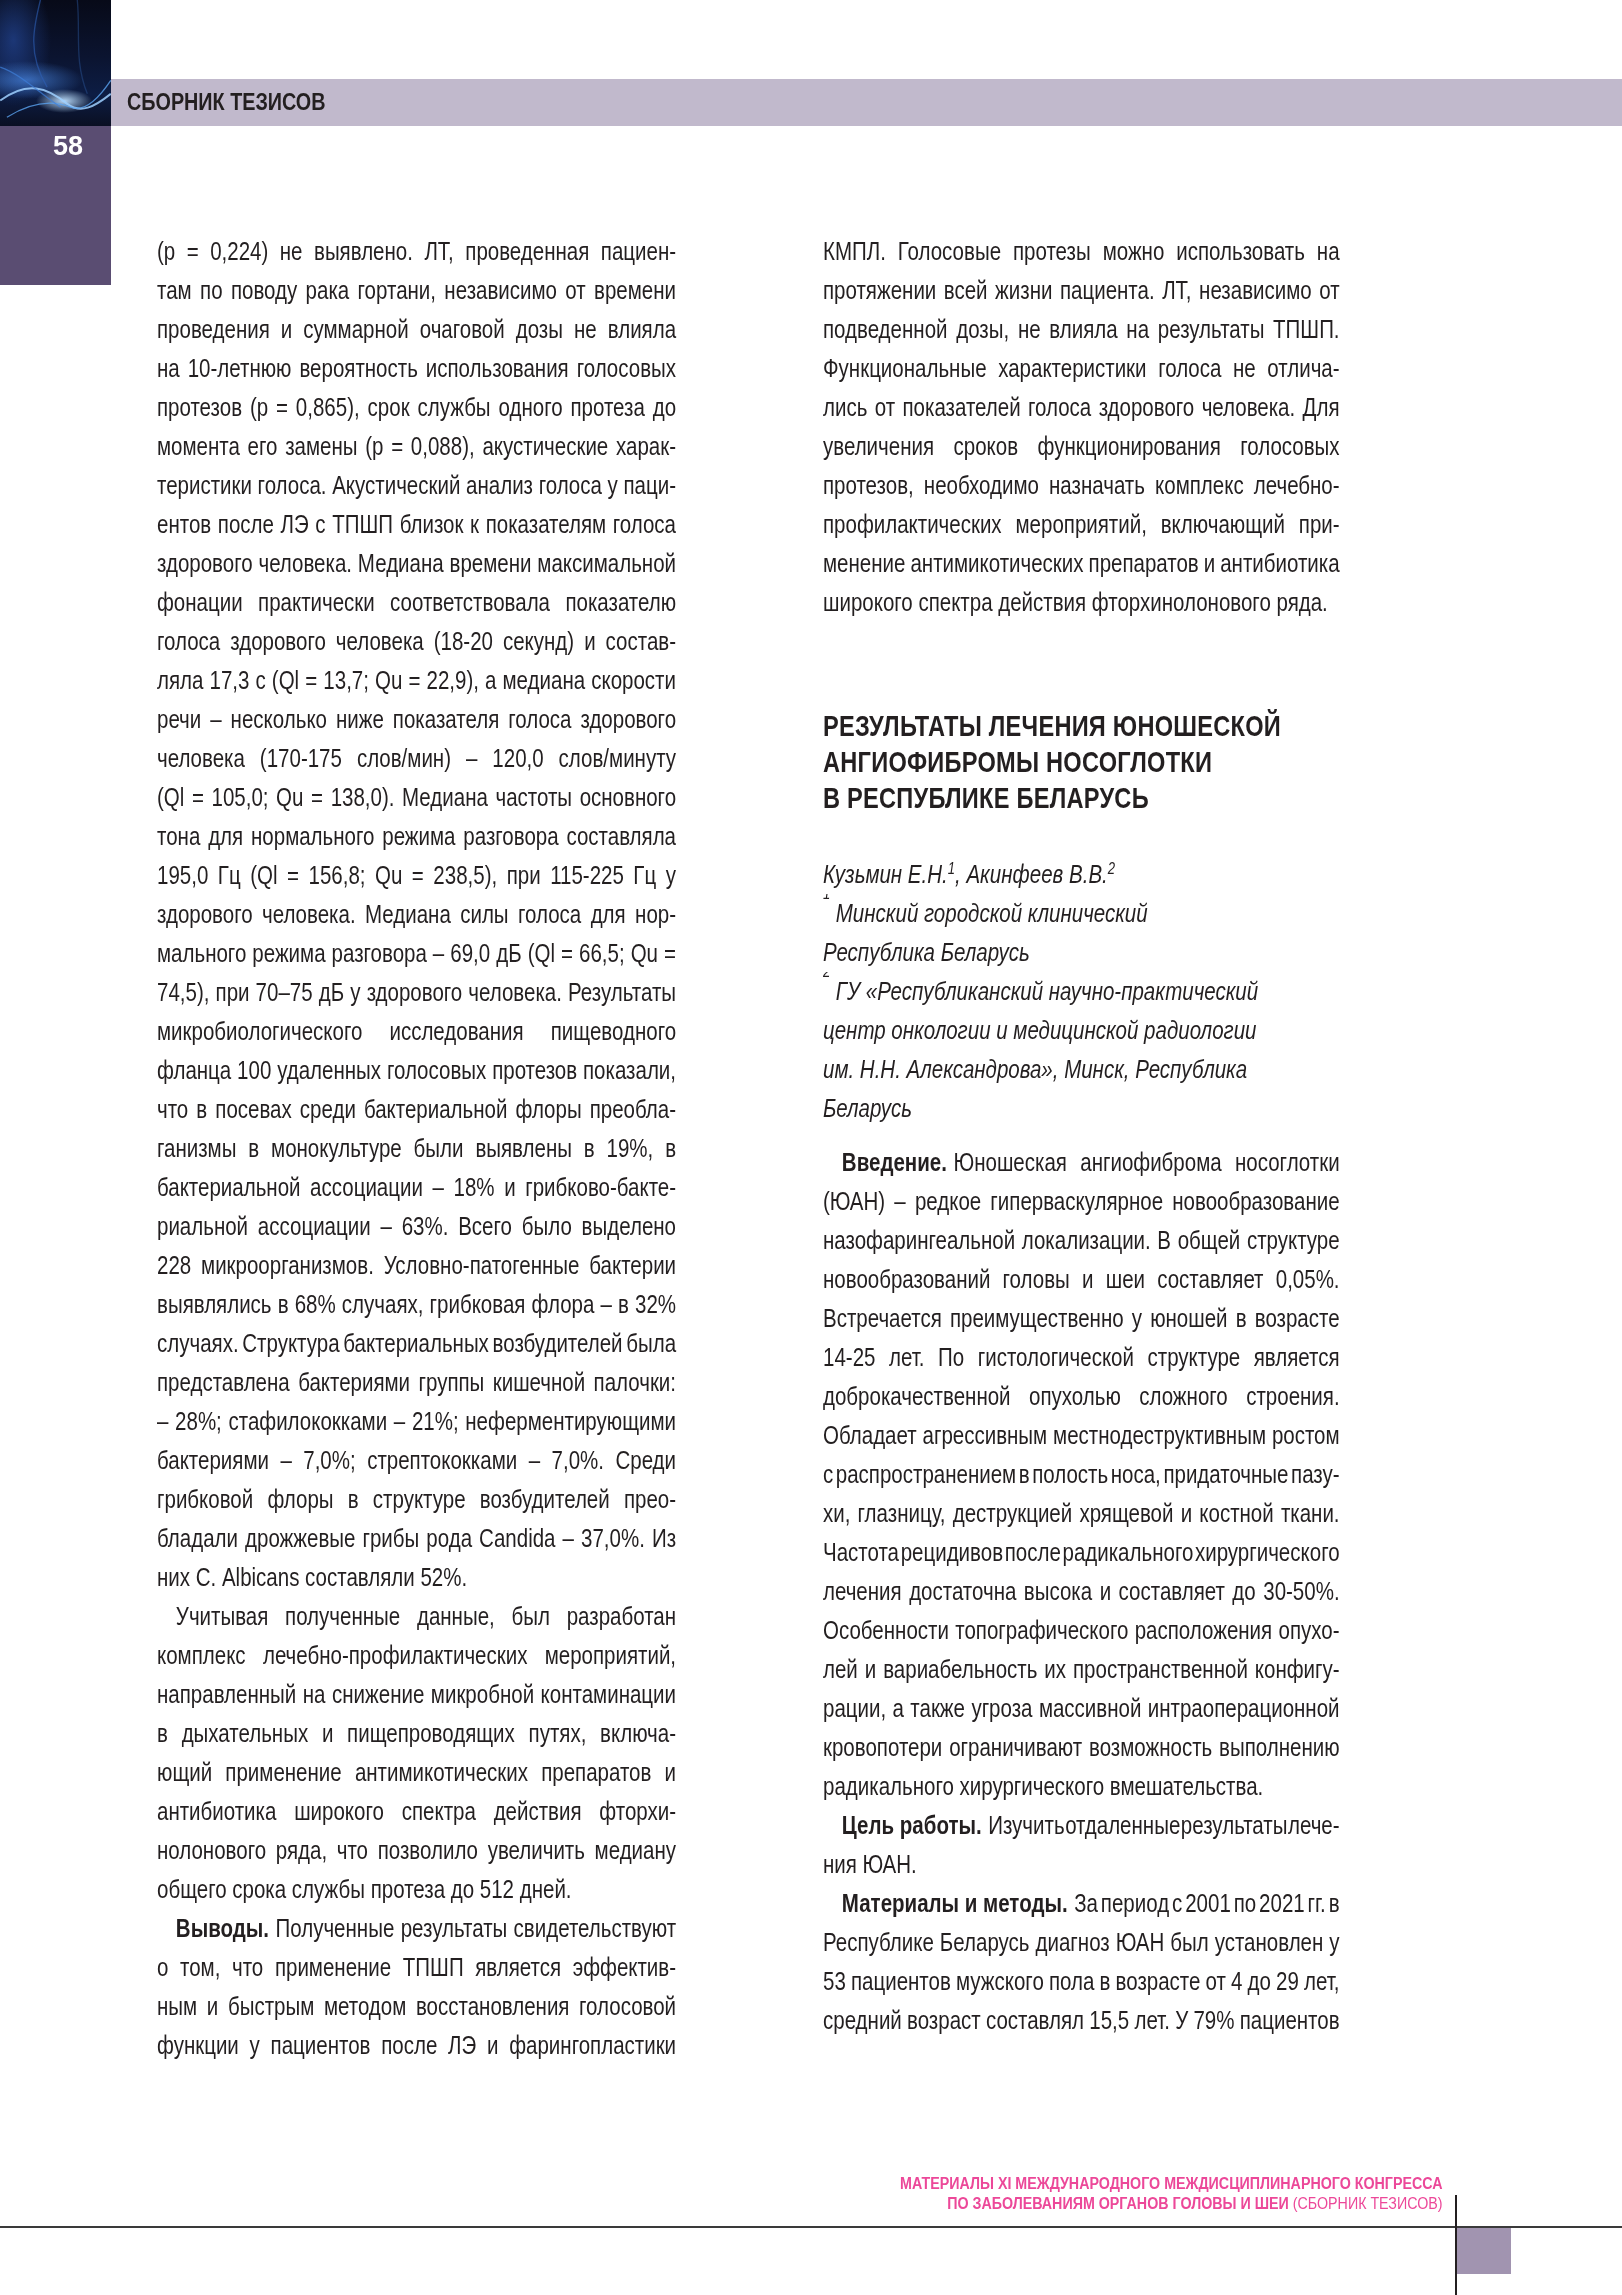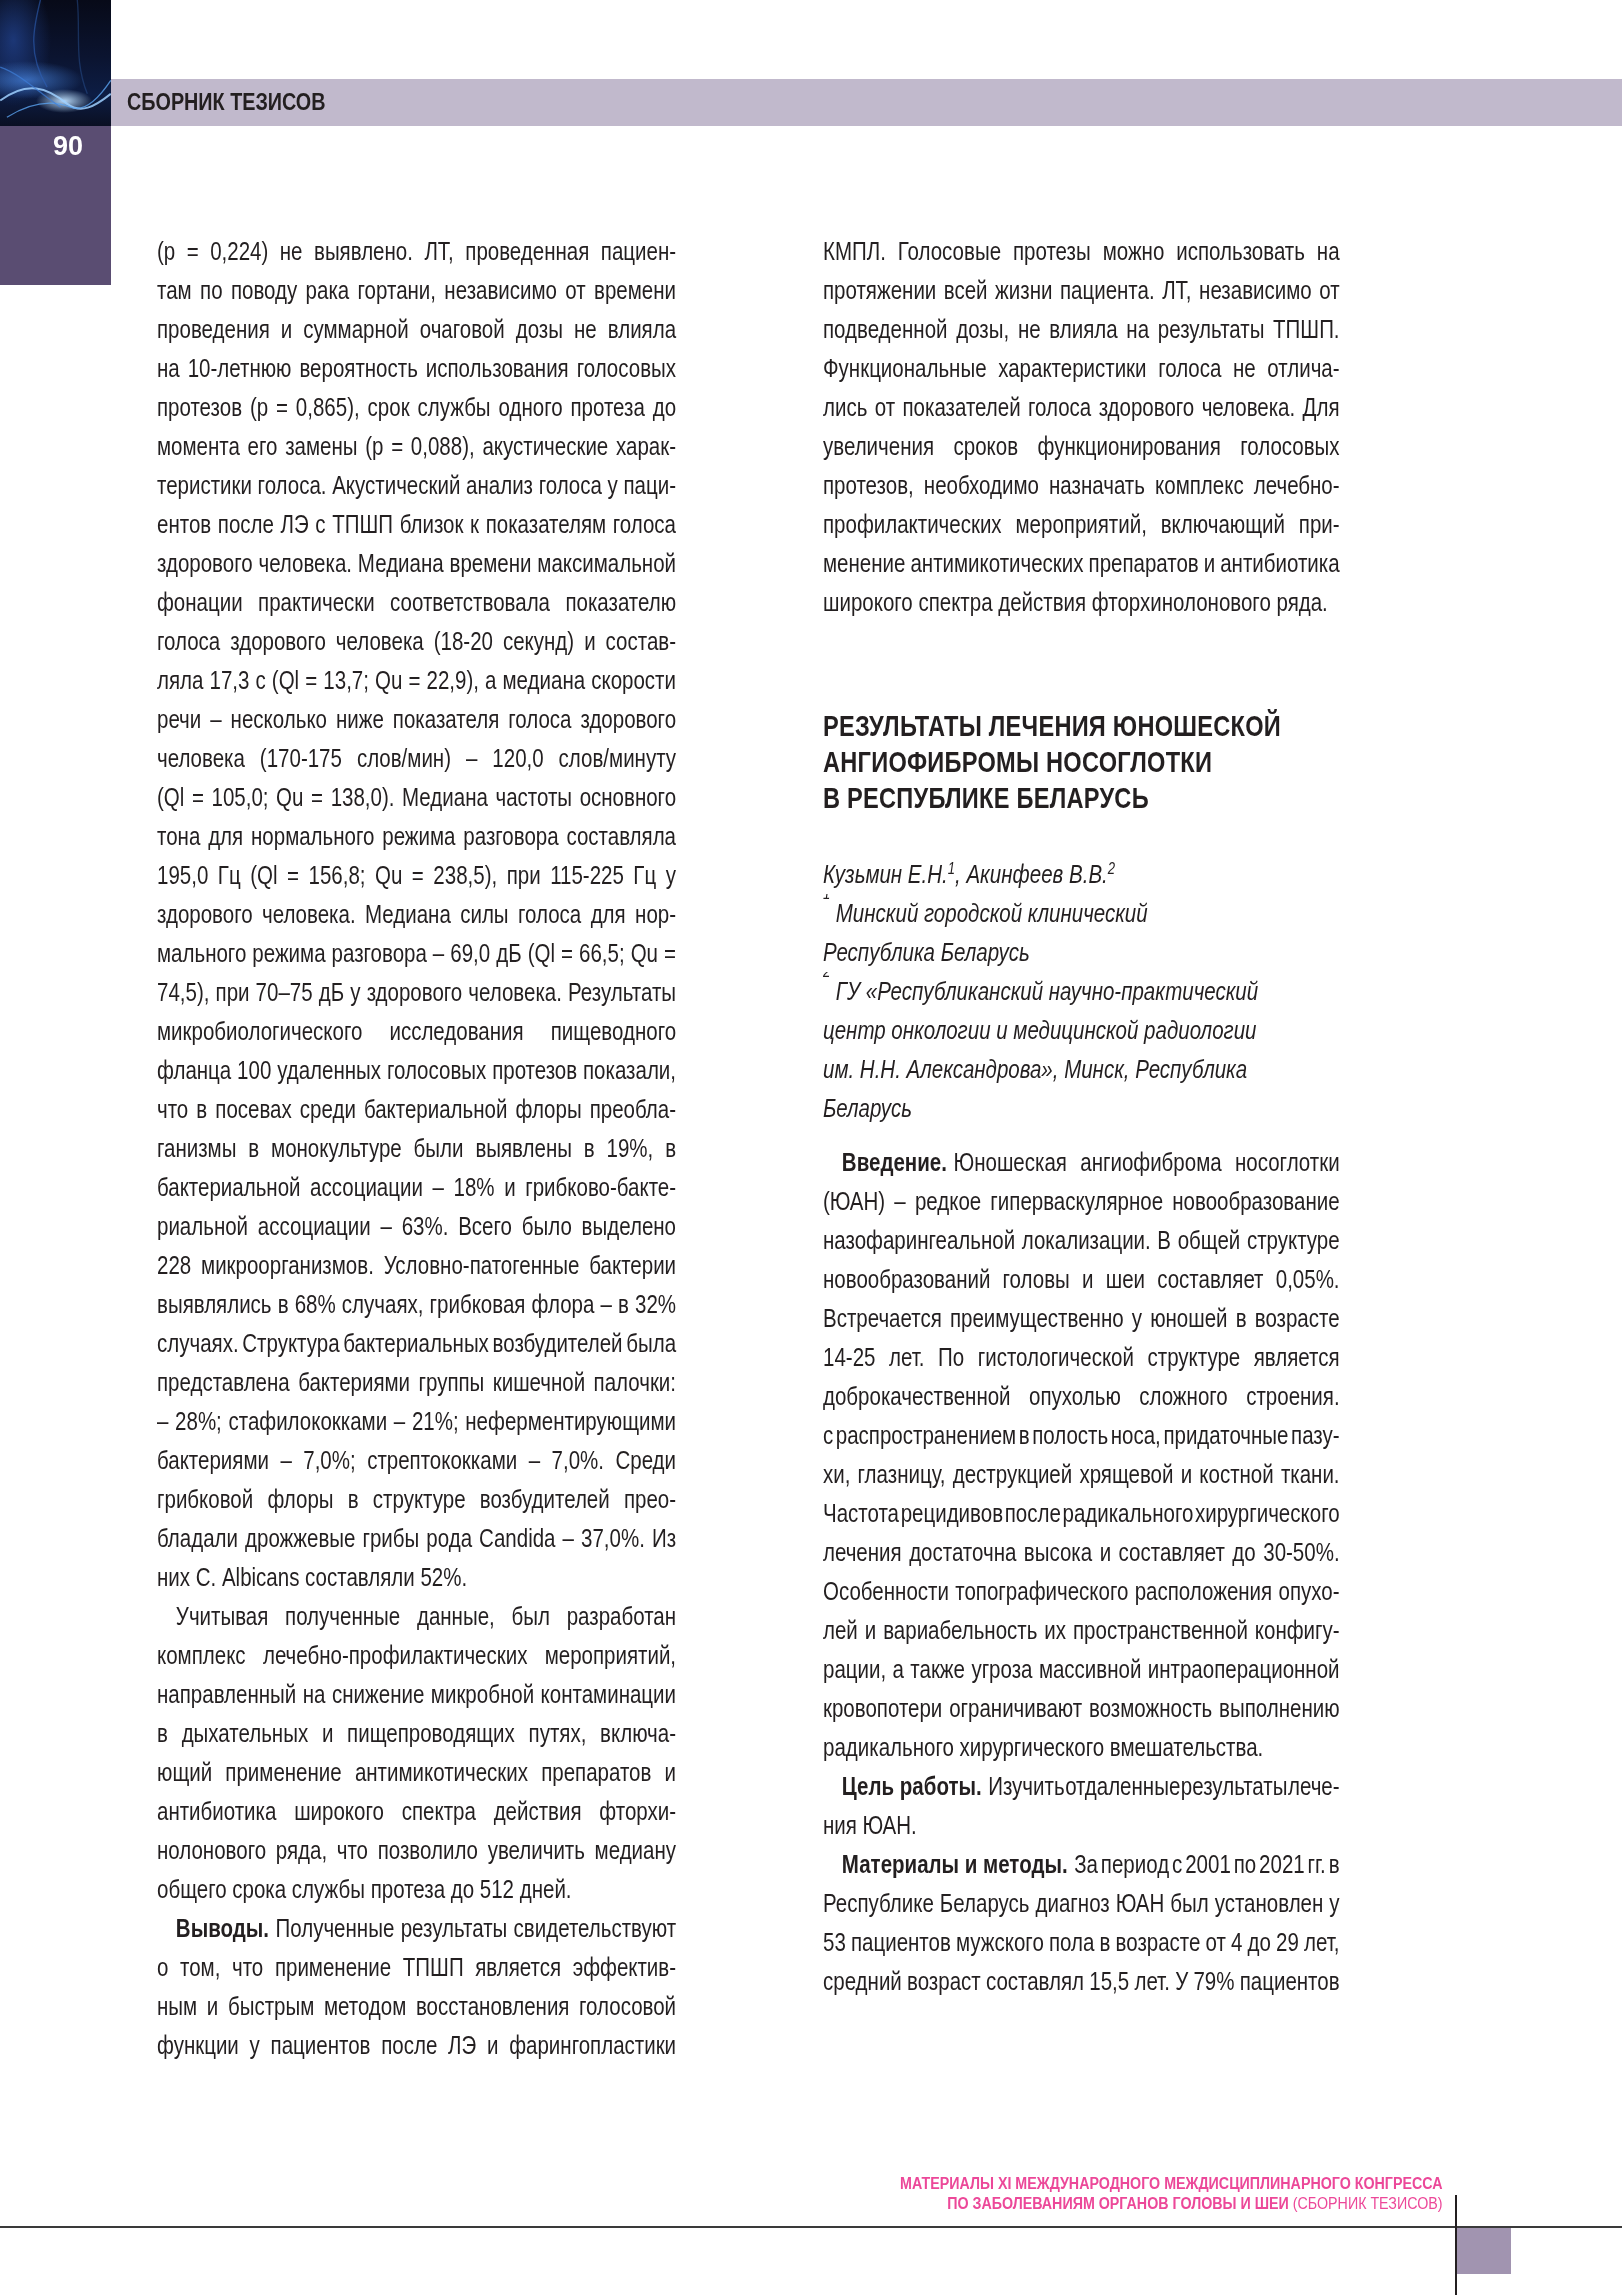--- a/index.html
+++ b/index.html
@@ -62,21 +62,21 @@
     <path d="M0,150 C40,120 70,130 100,155 C120,170 140,160 165,140" stroke="#9fd0ff" stroke-width="3" fill="none" opacity="0.85"></path>
     <path d="M10,175 C50,150 80,150 105,160 C125,168 145,150 165,120" stroke="#5aa2ef" stroke-width="2" fill="none" opacity="0.8"></path>
     <path d="M0,100 C30,110 60,140 90,160" stroke="#3f7fd8" stroke-width="2" fill="none" opacity="0.7"></path>
     <path d="M60,0 C50,40 40,80 70,130" stroke="#2d5fb5" stroke-width="2" fill="none" opacity="0.6"></path>
     <path d="M115,0 C120,50 110,90 130,140" stroke="#28508f" stroke-width="2" fill="none" opacity="0.5"></path>
   </svg>
 </div>
 <div class="header-band"></div>
 <div class="header-title">СБОРНИК ТЕЗИСОВ</div>
 <div class="page-tab"></div>
-<div class="page-number">90</div>
+<div class="page-number">58</div>
 
 <div class="col col-left">
   <div id="left-p1">
       <div class="line">
         <div class="cond" style="display: flex; justify-content: space-between;">
           <span class="w">(р</span>
           <span class="w">=</span>
           <span class="w">0,224)</span>
           <span class="w">не</span>
           <span class="w">выявлено.</span>
@@ -779,20 +779,28 @@
       <div class="line">
         <div class="cond" style="display: flex; justify-content: space-between;">
           <span class="w">доброкачественной</span>
           <span class="w">опухолью</span>
           <span class="w">сложного</span>
           <span class="w">строения.</span>
         </div>
       </div>
       <div class="line">
         <div class="cond" style="display: flex; justify-content: space-between;">
+          <span class="w">Обладает</span>
+          <span class="w">агрессивным</span>
+          <span class="w">местнодеструктивным</span>
+          <span class="w">ростом</span>
+        </div>
+      </div>
+      <div class="line">
+        <div class="cond" style="display: flex; justify-content: space-between;">
           <span class="w">с</span>
           <span class="w">распространением</span>
           <span class="w">в</span>
           <span class="w">полость</span>
           <span class="w">носа,</span>
           <span class="w">придаточные</span>
           <span class="w">пазу-</span>
         </div>
       </div>
       <div class="line">

